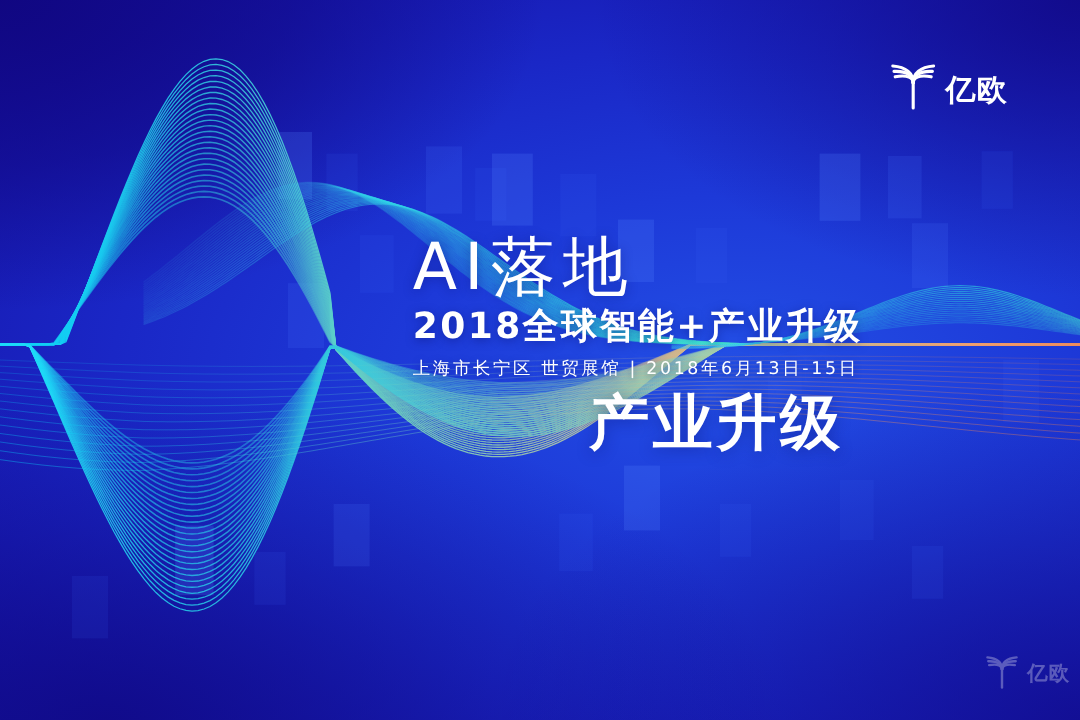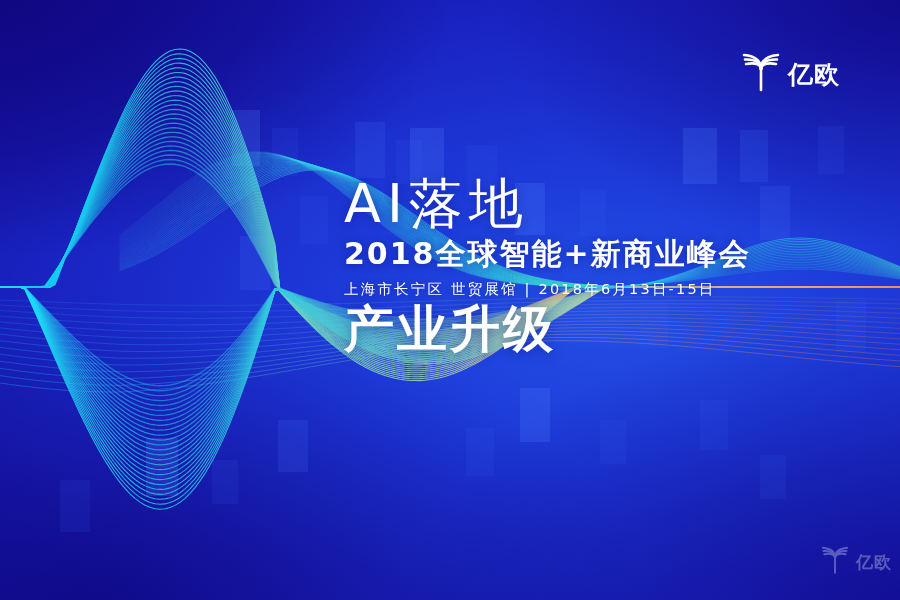--- a/index.html
+++ b/index.html
@@ -71,21 +71,21 @@
     letter-spacing: 1px;
     line-height: 1;
   }
   .logo-top .logo-word { font-size: 25px; }
   .logo-bottom .logo-word { font-size: 17px; }
 
   
   .headline-block {
     position: absolute;
     left: 344px;
-    top: 176px;
+    top: 195px;
     width: 506px;
   }
   .t-main {
     font-family: "DejaVu Sans", "Liberation Sans", sans-serif;
     color: #ffffff;
     font-size: 54px;
     font-weight: 400;
     line-height: 1.02;
     letter-spacing: 6px;
     white-space: nowrap;
@@ -107,28 +107,28 @@
     color: #ffffff;
     font-size: 14.5px;
     font-weight: 400;
     letter-spacing: 2.2px;
     line-height: 1.3;
     margin-top: 7px;
     white-space: nowrap;
     text-shadow: 0 1px 6px rgba(10,20,120,0.5);
   }
   .t-tag {
-    font-family: Liberation Mono, monospace;
+    font-family: Liberation Serif, serif;
     color: #ffffff;
     font-size: 50px;
     font-weight: 700;
     letter-spacing: 3px;
     line-height: 1.08;
     margin-top: 8px;
-    text-align: left;
+    text-align: center;
     white-space: nowrap;
     text-shadow: 0 2px 12px rgba(10,20,120,0.45);
   }
 </style>
 </head>
 <body>
 
 <div id="poster">
 
   <div class="bg-base"></div>
@@ -333,18 +333,18 @@
           <path d="M21 17 C21 11, 16 7, 5 7.5"></path>
           <path d="M21 17 C21 13, 16.5 10, 6 12"></path>
         </g>
       </svg>
     </span>
     <span class="logo-word">亿欧</span>
   </div>
 
   <div class="headline-block">
     <div class="t-main">AI落地</div>
-    <div class="t-sub">2018全球智能+新商业峰会</div>
+    <div class="t-sub">2018全球智能+产业升级</div>
     <div class="t-meta">上海市长宁区  世贸展馆 | 2018年6月13日-15日</div>
     <div class="t-tag">产业升级</div>
   </div>
 
 </div>
 
 </body></html>

